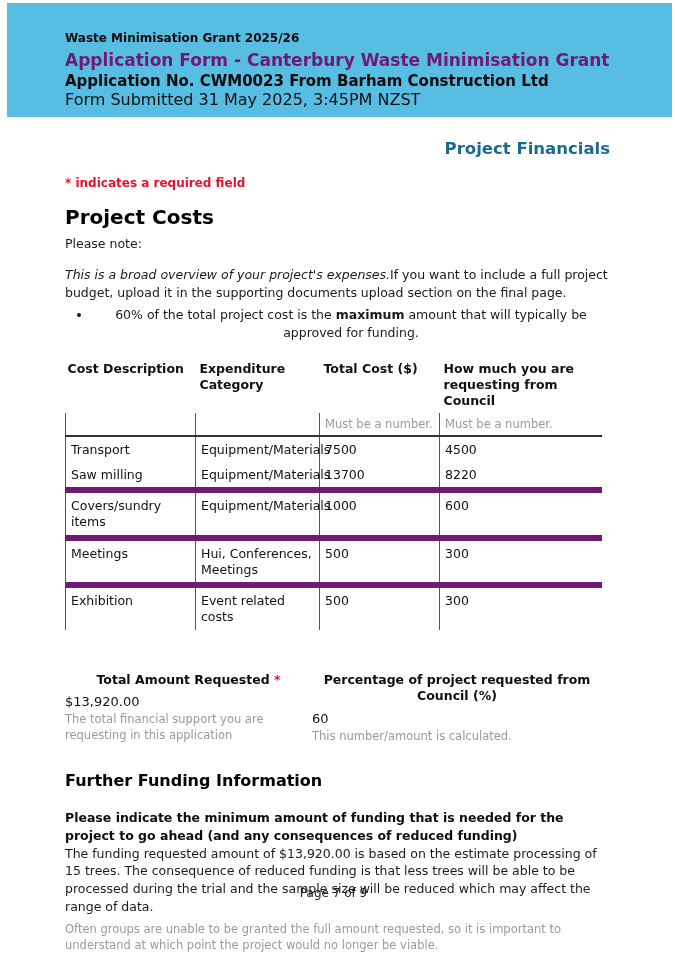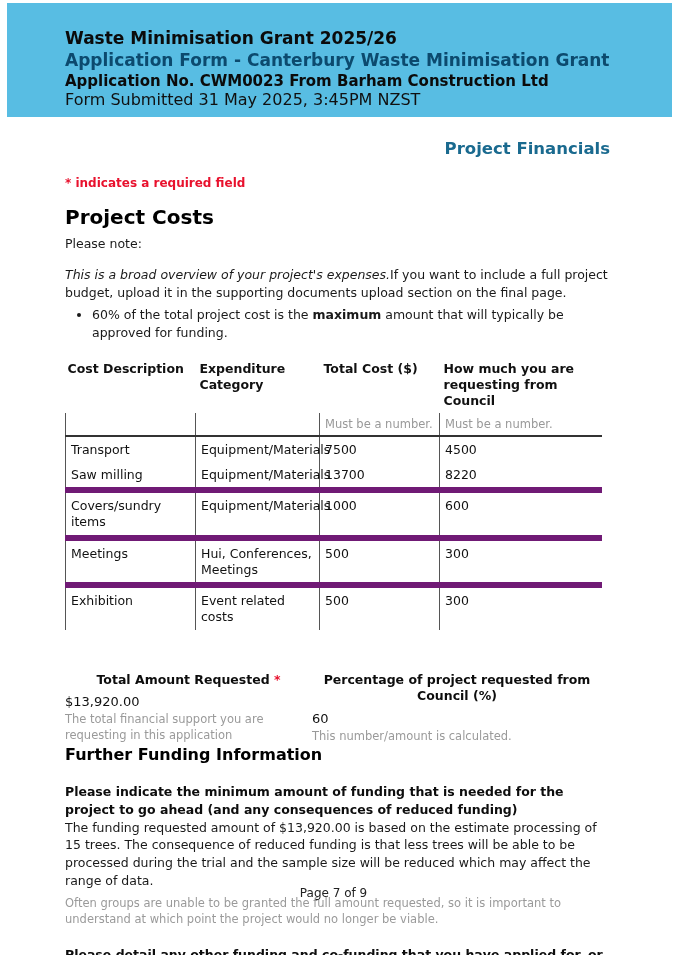--- a/index.html
+++ b/index.html
@@ -12,35 +12,35 @@
     color:#111;
     overflow:hidden;
   }
   
   .banner {
     margin:3px 3px 0 7px;
     height:114px;
     background:#58BDE3;
     padding:24px 10px 0 58px;
   }
-  .banner .t1 { font-size:17px; font-weight:bold; line-height:22px; color:#0b0b0b; }
-  .banner .t2 { font-size:17px; font-weight:bold; line-height:22px; color:#0c4a6e; }
+  .banner .t1 { font-size:12px; font-weight:bold; line-height:22px; color:#0b0b0b; }
+  .banner .t2 { font-size:17px; font-weight:bold; line-height:22px; color:#701a75; }
   .banner .t3 { font-size:15px; font-weight:bold; line-height:19px; margin-top:1px; color:#0b0b0b; }
   .banner .t4 { font-size:16px; line-height:14px; margin-top:2px; color:#101010; }
   
   .content { padding:0 65px; }
   .page-heading { font-size:16.5px; font-weight:bold; color:#1A6A8F; margin-top:22px;text-align:right; }
   .required-note { font-size:12px; font-weight:bold; color:#E8112D; margin-top:18px; }
   .h2a { font-size:20px; font-weight:bold; color:#000; margin-top:15px; }
-  .h2b { font-size:16px; font-weight:bold; color:#000; }
+  .h2b { font-size:16px; font-weight:bold; color:#000; margin-top:26px; }
   .body-text { font-size:12.5px; line-height:1.42; color:#1a1a1a; }
   .intro { margin-top:13px; }
   .intro .it { font-style:italic; }
   .note-label { margin-top:6px; }
-  ul.notes { margin-top:5px; padding-left:27px; }
+  ul.notes { margin-top:5px; padding-left:27px;text-align:center; }
   ul.notes li { font-size:12.5px; line-height:1.42; color:#1a1a1a; }
   .b { font-weight:bold; }
   
   table.costs {
     border-collapse:collapse;
     width:536px;
     margin-top:19px;
     font-size:12.5px;
     color:#111;
     table-layout:fixed;

